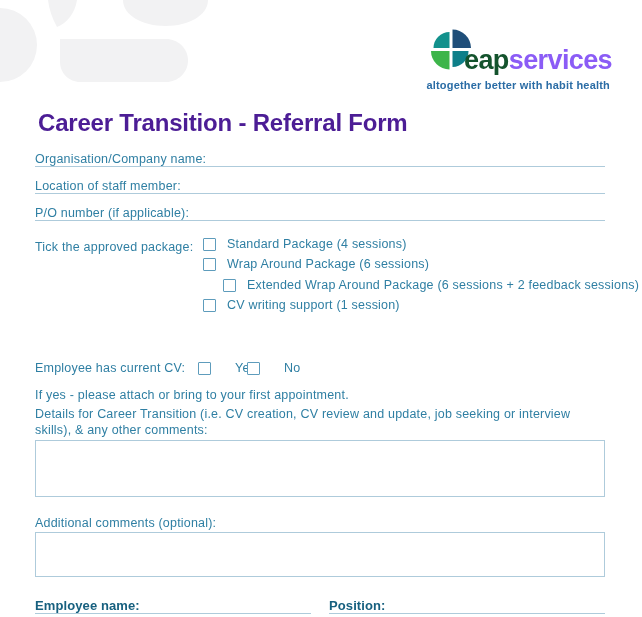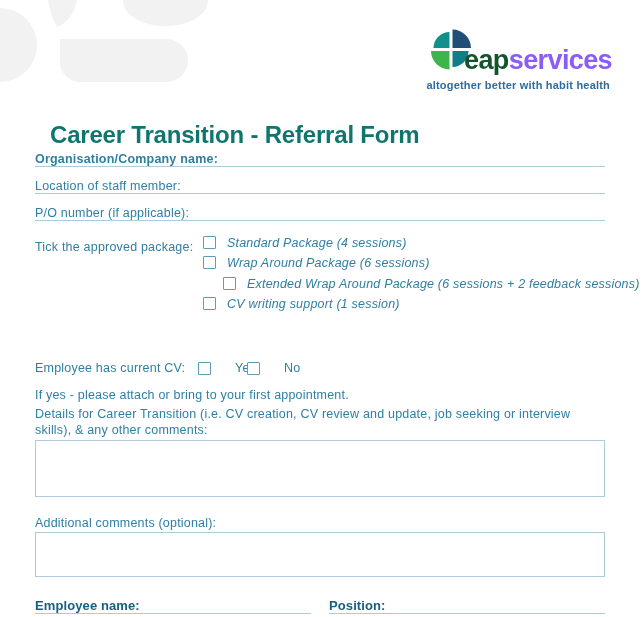--- a/index.html
+++ b/index.html
@@ -10,29 +10,29 @@
   
   #decor { position:absolute; left:0; top:0; }
 
   
   .brand-text { position:absolute; left:464px; top:47px; font-size:27px; font-weight:600; letter-spacing:-0.6px; line-height:1; }
   .brand-eap { color:#14532d; }
   .brand-services { color:#8b5cf6; }
   .tagline { position:absolute; top:79px; right:32px; width:200px; text-align:right;
              font-size:11px; font-weight:bold; color:#2A6CA5; letter-spacing:0.2px; }
 
-  h1.title { position:absolute; left:34px; top:105px; margin:16px;
-             font-size:24px; font-weight:bold; color:#0f766e; letter-spacing:-0.2px; }
+  h1.title { position:absolute; left:34px; top:105px; margin:4px;
+             font-size:24px; font-weight:bold; color:#4c1d95; letter-spacing:-0.2px; }
 
   .label { position:absolute; left:35px; font-size:12.5px; color:#2F7FA3; letter-spacing:0.2px; line-height:15.5px; }
   .line  { position:absolute; height:2px; border-top:1px solid #AECBDB; cursor:text; }
 
   .cb { width:13px; height:13px; border:1.5px solid #5E9CBC; background:#fff;
         display:inline-block; box-sizing:border-box; border-radius:1px; flex:0 0 13px; cursor:pointer; }
-  .pkg-row { position:absolute; left:203px; display:flex; align-items:flex-start; gap:11px; height:16px;font-style:italic; }
+  .pkg-row { position:absolute; left:203px; display:flex; align-items:center; gap:11px; height:16px; }
   .pkg-label, .yn-label { font-size:12.5px; color:#2F7FA3; letter-spacing:0.2px; white-space:nowrap; }
 
   .yn-row { position:absolute; display:flex; align-items:flex-end; gap:24px; height:16px; }
 
   textarea.box { position:absolute; left:35px; width:570px; box-sizing:border-box;
                  border:1px solid #AECBDB; background:#fff; resize:none; outline:none;
                  font-family:"Liberation Sans", sans-serif; font-size:12.5px; color:#2F7FA3; padding:6px; }
 
   .footer-label { position:absolute; font-size:13px; font-weight:bold; color:#17607F; letter-spacing:0.1px; }
 </style>
@@ -54,21 +54,21 @@
     <path d="M18.5,22 L2.5,22 A16,16 0 0 1 18.5,6 Z" fill="#12918C"></path>
     <path d="M21.5,22 L21.5,3.5 A18.5,18.5 0 0 1 40,22 Z" fill="#1F4E79"></path>
     <path d="M18.5,25 L18.5,43.5 A18.5,18.5 0 0 1 0,25 Z" fill="#3DB54A"></path>
     <path d="M21.5,25 L37.5,25 A16,16 0 0 1 21.5,41 Z" fill="#0E7F89"></path>
   </svg>
   <div class="brand-text"><span class="brand-eap">eap</span><span class="brand-services">services</span></div>
   <div class="tagline">altogether better with habit health</div>
 
   <h1 class="title">Career Transition - Referral Form</h1>
 
-  <div class="label" style="top:152px;font-weight:bold;">Organisation/Company name:</div>
+  <div class="label" style="top:152px;">Organisation/Company name:</div>
   <div class="line" style="left:35px; top:166px; width:570px;"></div>
 
   <div class="label" style="top:179px;">Location of staff member:</div>
   <div class="line" style="left:35px; top:193px; width:570px;"></div>
 
   <div class="label" style="top:206px;">P/O number (if applicable):</div>
   <div class="line" style="left:35px; top:220px; width:570px;"></div>
 
   <div class="label" style="top:240px;">Tick the approved package:</div>
 

